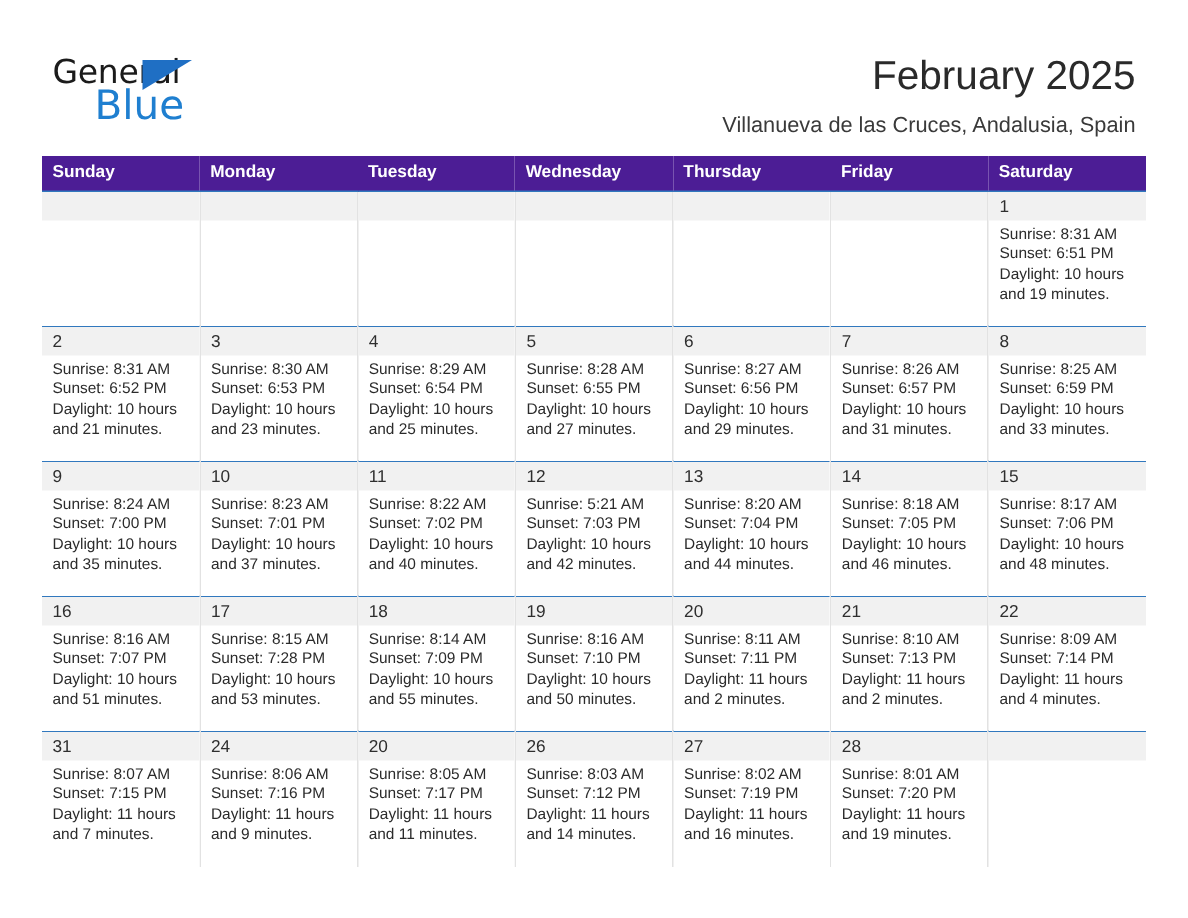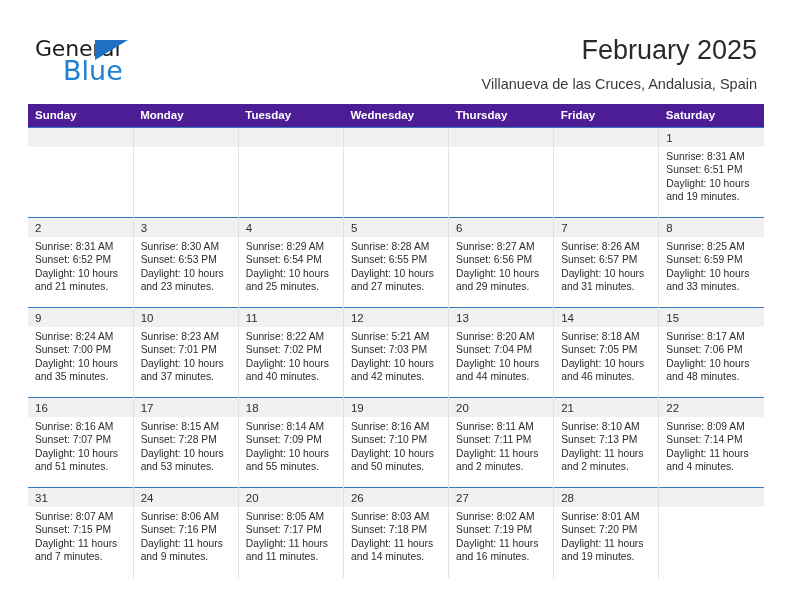--- a/index.html
+++ b/index.html
@@ -408,21 +408,21 @@
               <div>Sunrise: 8:05 AM</div>
               <div>Sunset: 7:17 PM</div>
               <div>Daylight: 11 hours</div>
               <div>and 11 minutes.</div>
             </div>
           </td>
           <td>
             <div class="daynum-band">26</div>
             <div class="cell-body">
               <div>Sunrise: 8:03 AM</div>
-              <div>Sunset: 7:18 PM</div>
+              <div>Sunset: 7:12 PM</div>
               <div>Daylight: 11 hours</div>
               <div>and 14 minutes.</div>
             </div>
           </td>
           <td>
             <div class="daynum-band">27</div>
             <div class="cell-body">
               <div>Sunrise: 8:02 AM</div>
               <div>Sunset: 7:19 PM</div>
               <div>Daylight: 11 hours</div>

